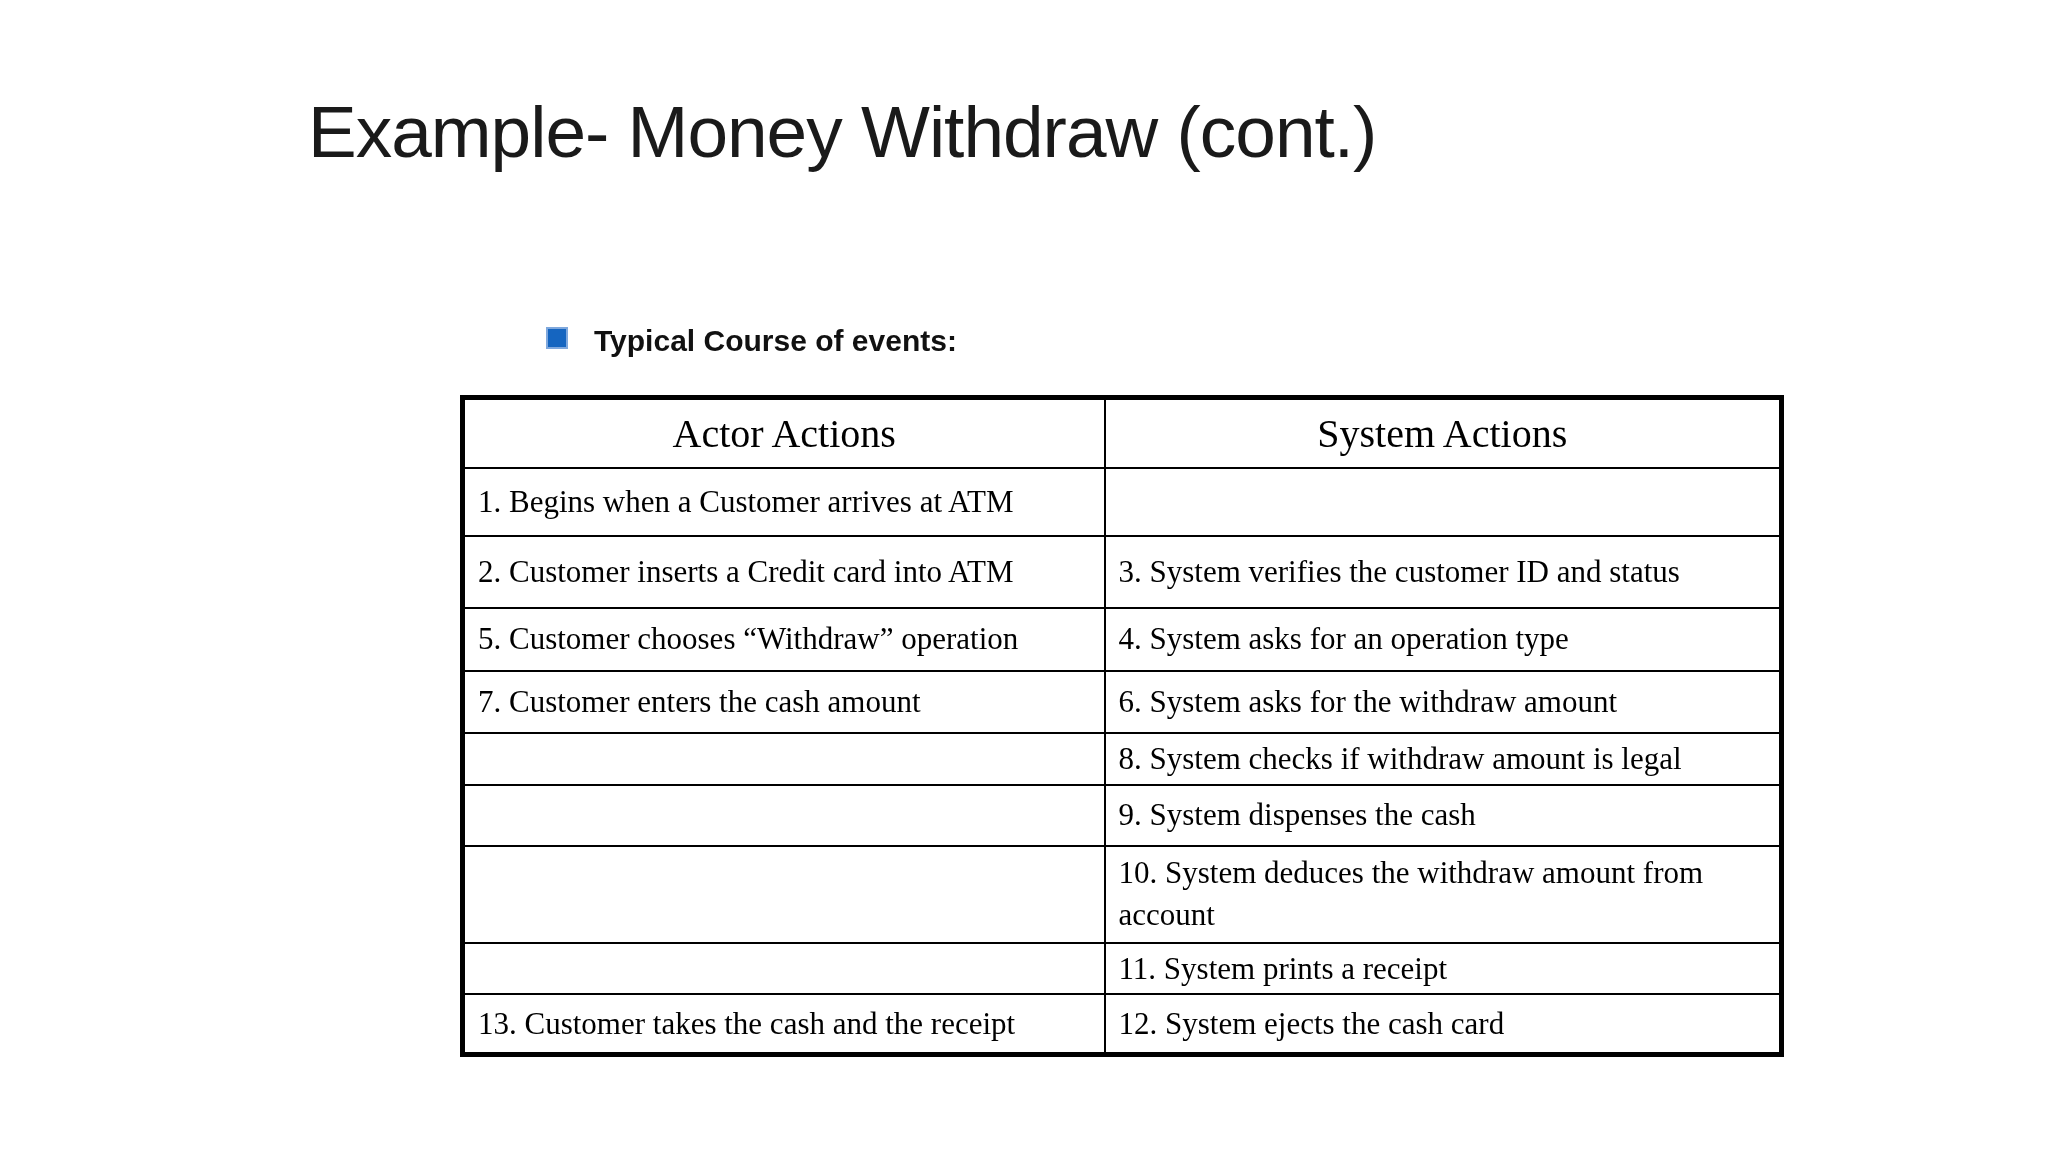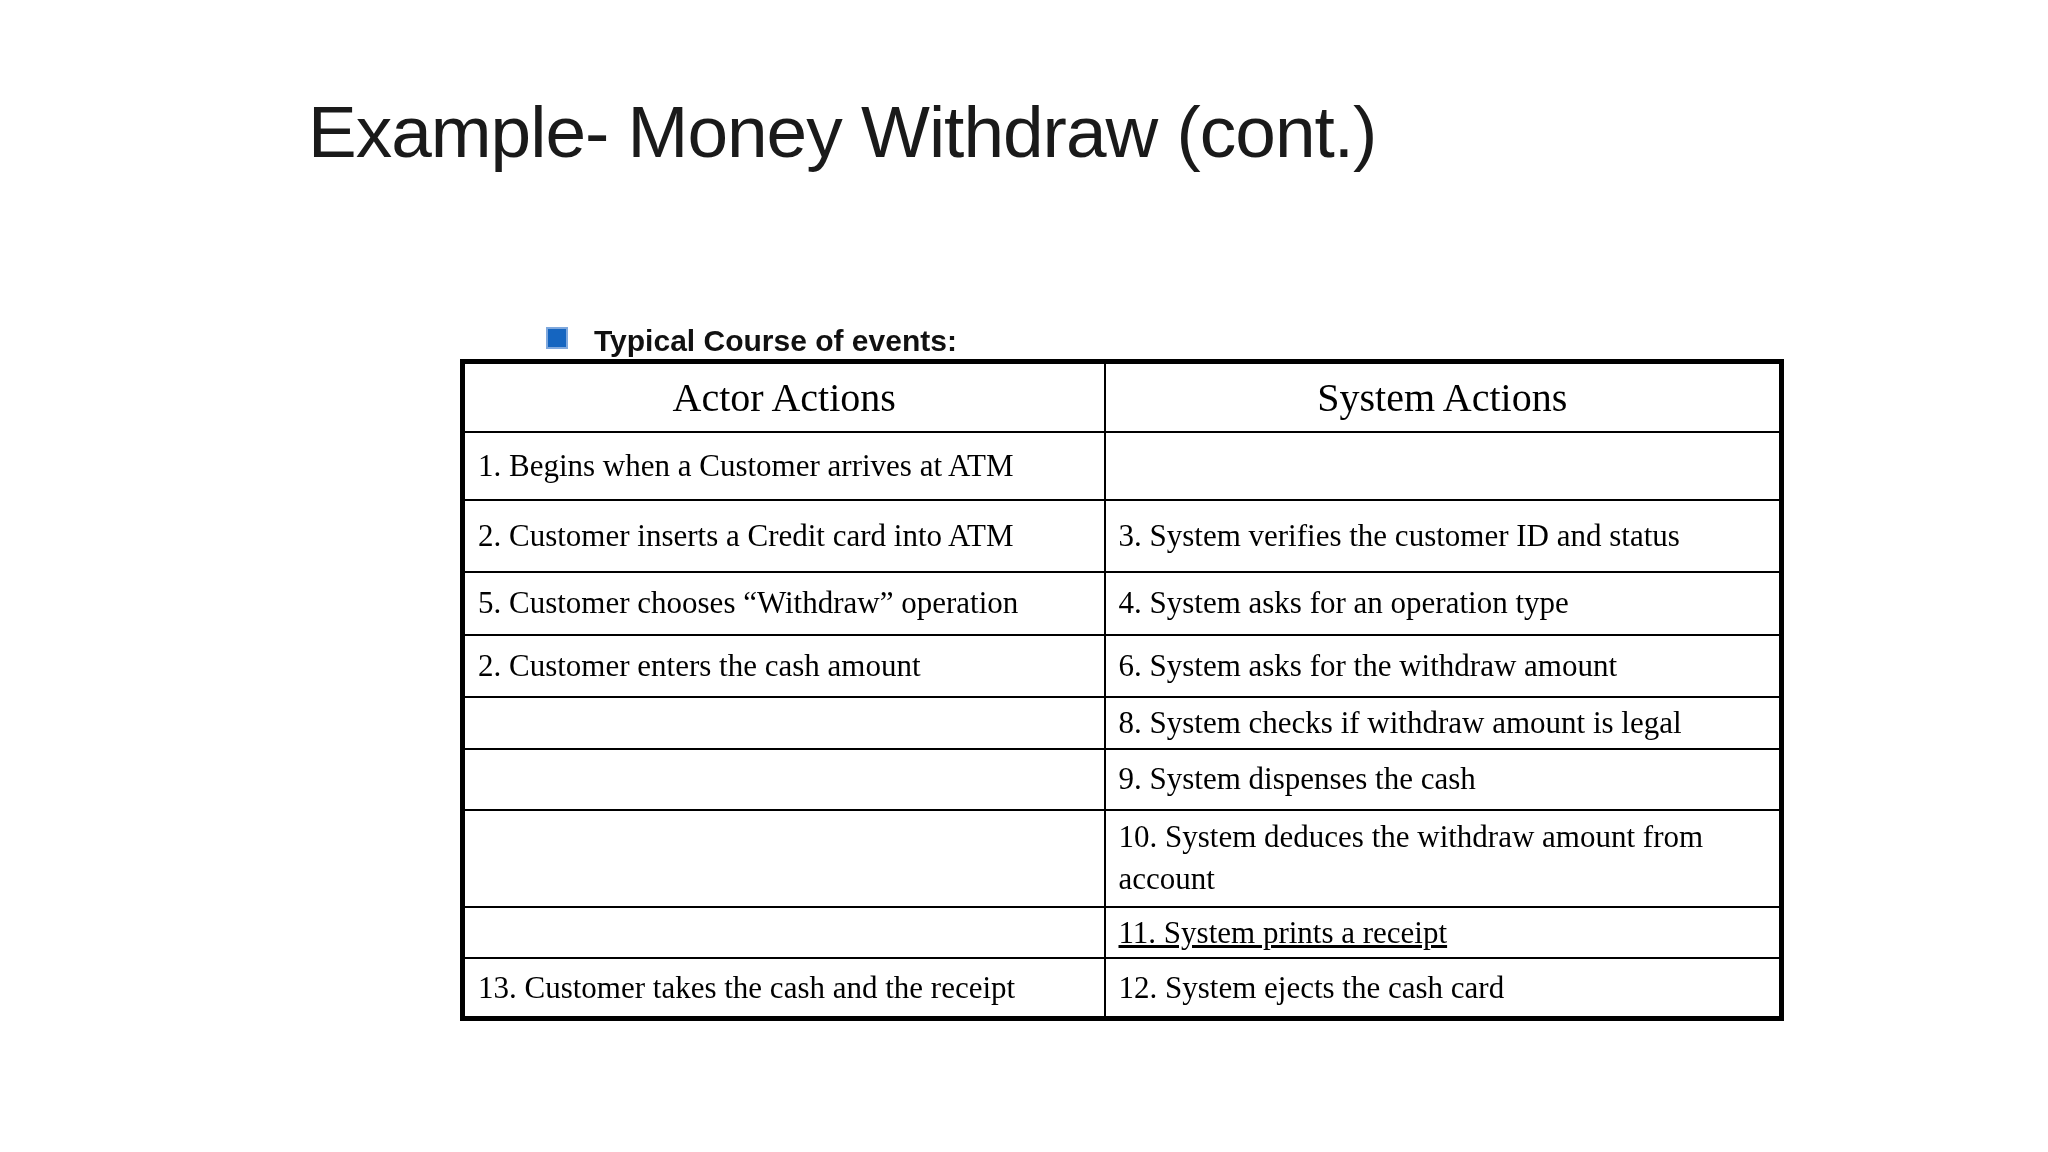--- a/index.html
+++ b/index.html
@@ -39,21 +39,21 @@
   .bullet-text {
     font-family: "Liberation Sans", sans-serif;
     font-size: 30px;
     font-weight: 700;
     color: #111111;
     white-space: nowrap;
   }
 
   table.events-table {
     position: absolute;
-    left: 448px; top: 347px;
+    left: 448px; top: 383px;
     width: 1319px;
     border-collapse: collapse;
     table-layout: fixed;
     background: #ffffff;
   }
   table.events-table col.col-actor  { width: 642px; }
   table.events-table col.col-system { width: 677px; }
 
   table.events-table, table.events-table th, table.events-table td {
     border: 2px solid #000000;
@@ -79,21 +79,21 @@
     padding: 4px 10px 4px 13px;
     line-height: 1.35;
   }
   tr.row-0 { height: 68px; }
   tr.row-1 { height: 72px; }
   tr.row-2 { height: 63px; }
   tr.row-3 { height: 62px; }
   tr.row-4 { height: 52px; }
   tr.row-5 { height: 61px; }
   tr.row-6 { height: 97px; }
-  tr.row-7 { height: 47px; text-decoration: underline; }
+  tr.row-7 { height: 47px; }
   tr.row-8 { height: 60px; }
 </style>
 </head>
 <body>
 
 <div class="slide">
 
   <div class="slide-title">Example- Money Withdraw (cont.)</div>
 
   <div class="bullet-line">
@@ -119,21 +119,21 @@
       </tr>
       <tr class="row-1">
         <td>2. Customer inserts a Credit card into ATM</td>
         <td>3. System verifies the customer ID and status</td>
       </tr>
       <tr class="row-2">
         <td>5. Customer chooses  “Withdraw” operation</td>
         <td>4. System asks for an operation type</td>
       </tr>
       <tr class="row-3">
-        <td>2. Customer enters the cash amount</td>
+        <td>7. Customer enters the cash amount</td>
         <td>6. System asks for the withdraw amount</td>
       </tr>
       <tr class="row-4">
         <td></td>
         <td>8. System checks if withdraw amount is legal</td>
       </tr>
       <tr class="row-5">
         <td></td>
         <td>9. System dispenses the cash</td>
       </tr>

